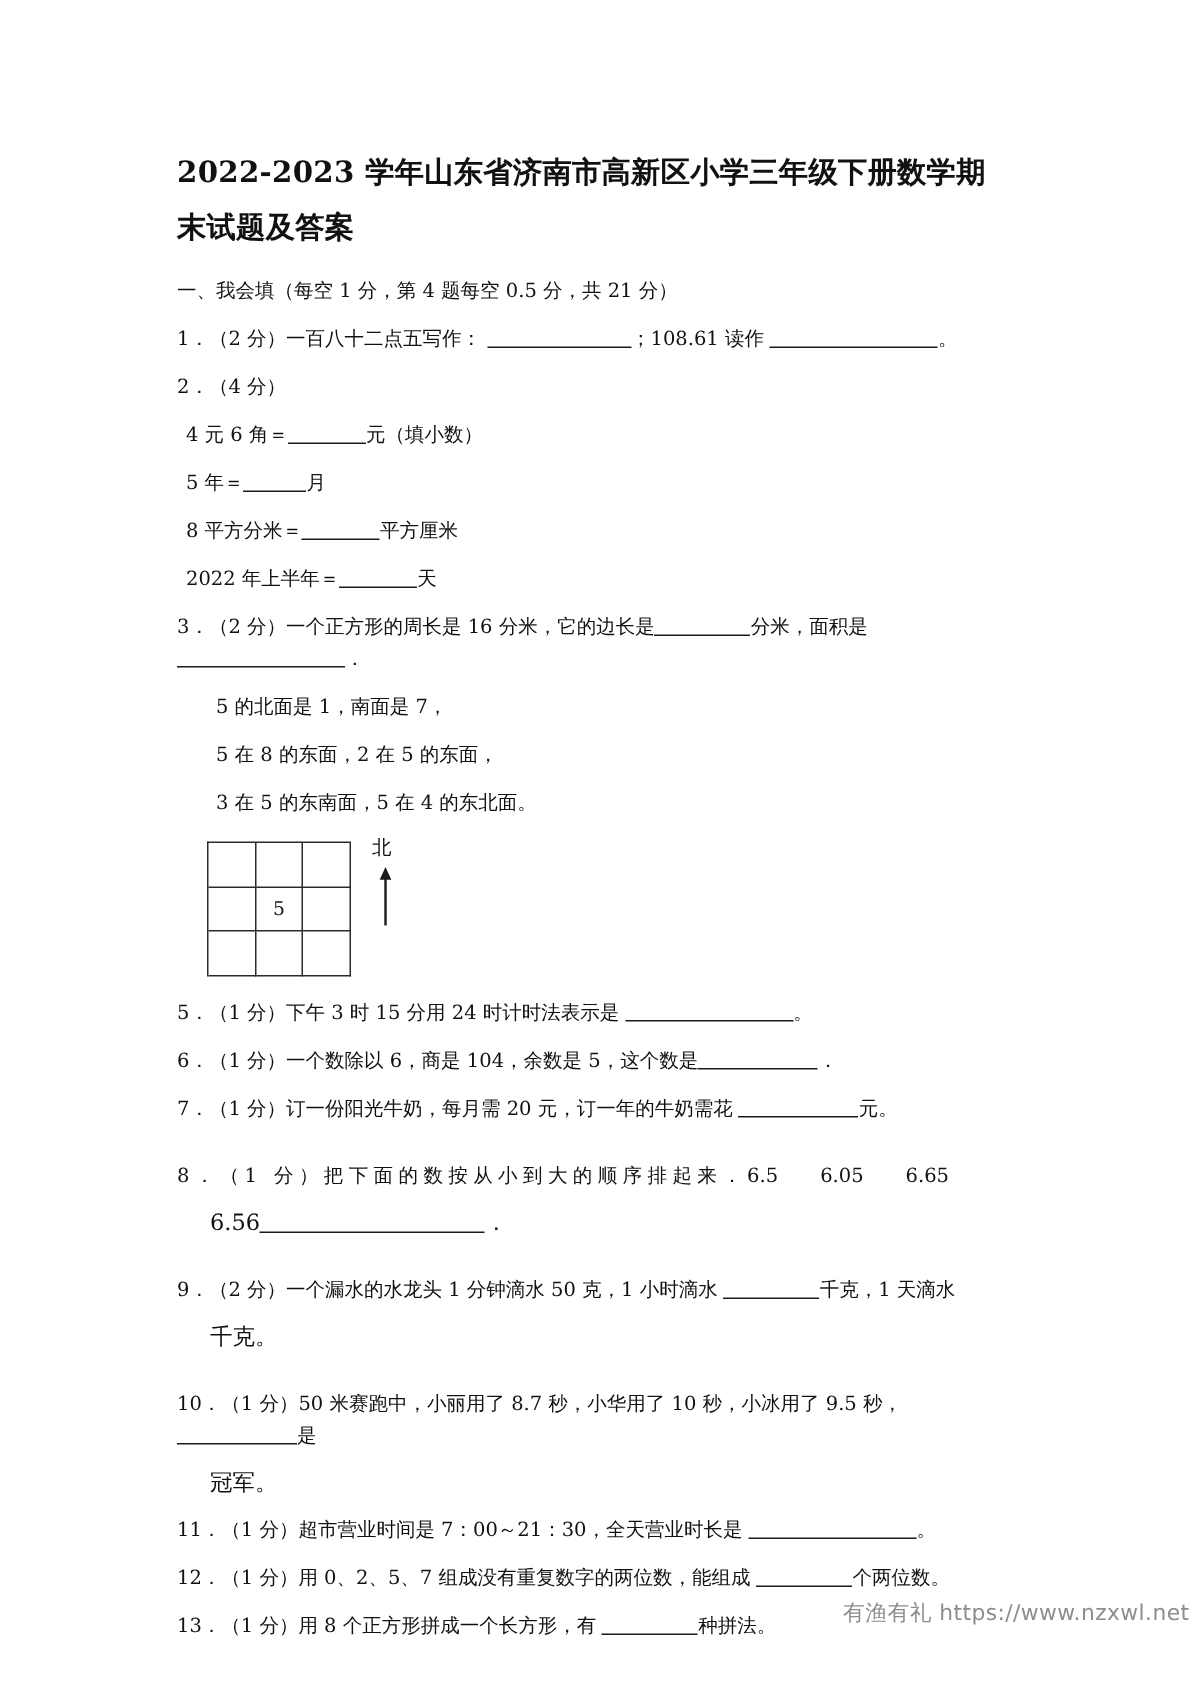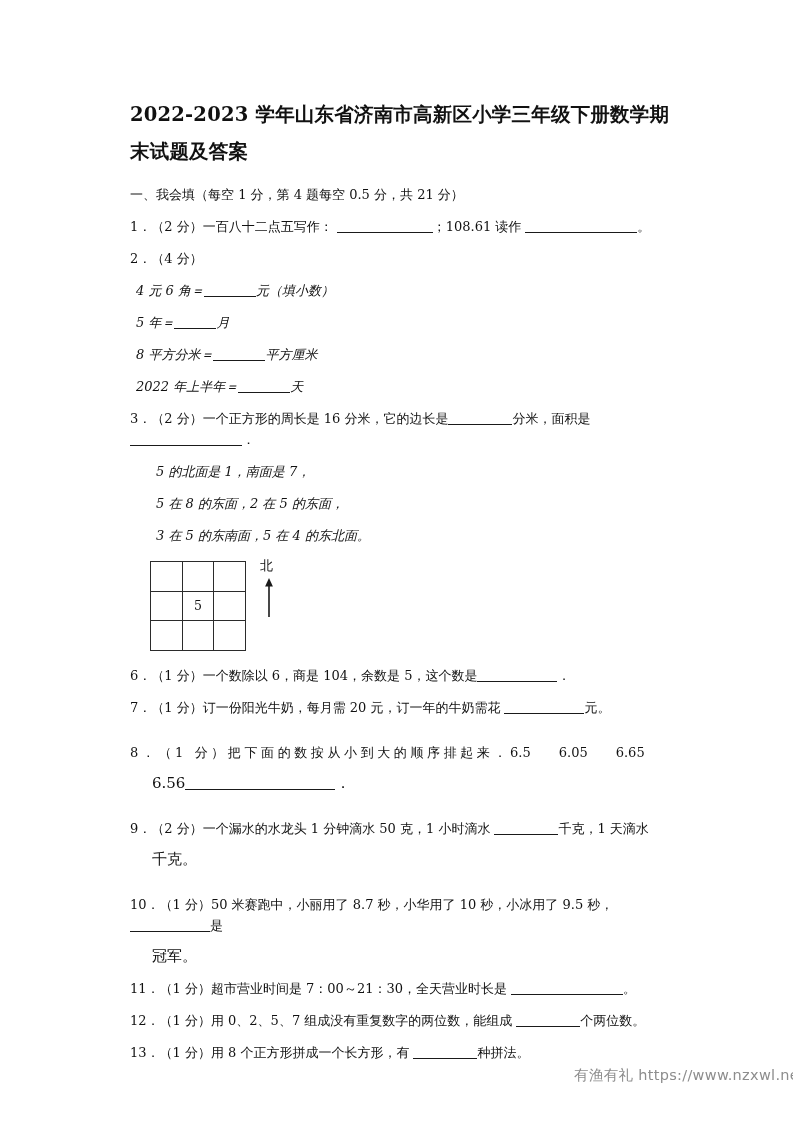--- a/index.html
+++ b/index.html
@@ -11,21 +11,21 @@
     width: 793px;
     height: 1122px;
     position: relative;
     font-family: "DejaVu Serif", "Liberation Serif", serif;
     color: #111111;
     overflow: hidden;
   }
 
   .page {
     position: absolute;
-    left: 12px; top: 0;
+    left: 0; top: 0;
     width: 680px;
     height: 1122px;
   }
 
   .content {
     position: absolute;
     left: 118px;
     top: 96px;
     width: 558px;
   }
@@ -55,21 +55,20 @@
     position: relative;
   }
   .q.tight { margin-bottom: 10px; margin-top: 24px; }
 
   
   .subline {
     font-size: 13px;
     line-height: 21px;
     margin: 0 0 11px 0;
     padding-left: 6px;
-    font-style: italic;
   }
   .subline.deep { padding-left: 26px; }
   .cont {
     font-size: 15px;
     line-height: 21px;
     margin: 0 0 11px 0;
     padding-left: 22px;
   }
 
   
@@ -221,20 +220,23 @@
         <span class="compass-label">北</span>
         <span class="compass-arrow">
           <svg width="14" height="42" viewBox="0 0 14 42" aria-hidden="true">
             <line x1="7" y1="41" x2="7" y2="9" stroke="#1a1a1a" stroke-width="1.6"></line>
             <polygon points="7,2 3.1,10.5 10.9,10.5" fill="#1a1a1a"></polygon>
           </svg>
         </span>
       </div>
     </div>
 
+    <div class="q">
+      <span>5．（1 分）下午 3 时 15 分用 24 时计时法表示是</span><span class="blank b-2xl sp-l"></span><span>。</span>
+    </div>
 
     <div class="q">
       <span>6．（1 分）一个数除以 6，商是 104，余数是 5，这个数是</span><span class="blank b-lg"></span><span>．</span>
     </div>
 
     <div class="q">
       <span>7．（1 分）订一份阳光牛奶，每月需 20 元，订一年的牛奶需花</span><span class="blank b-lg sp-l"></span><span>元。</span>
     </div>
 
     <div class="q tight">

